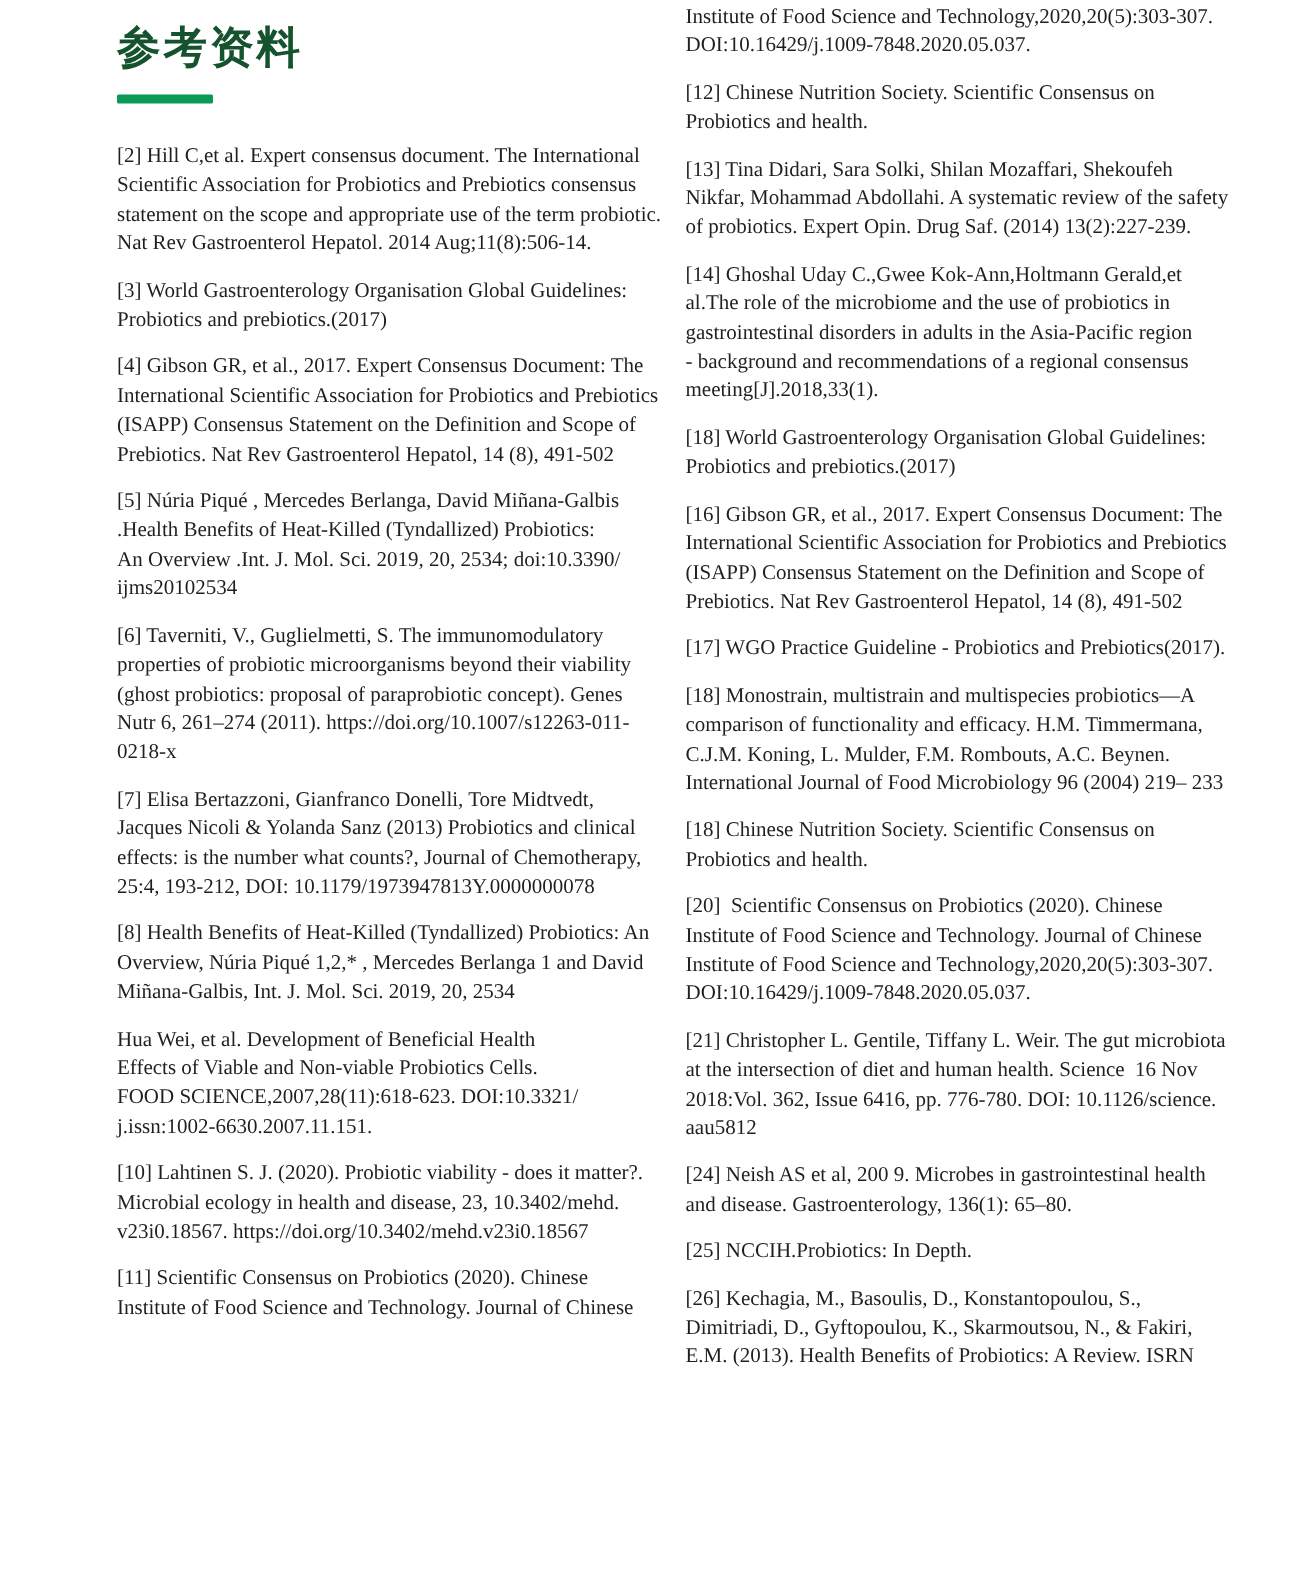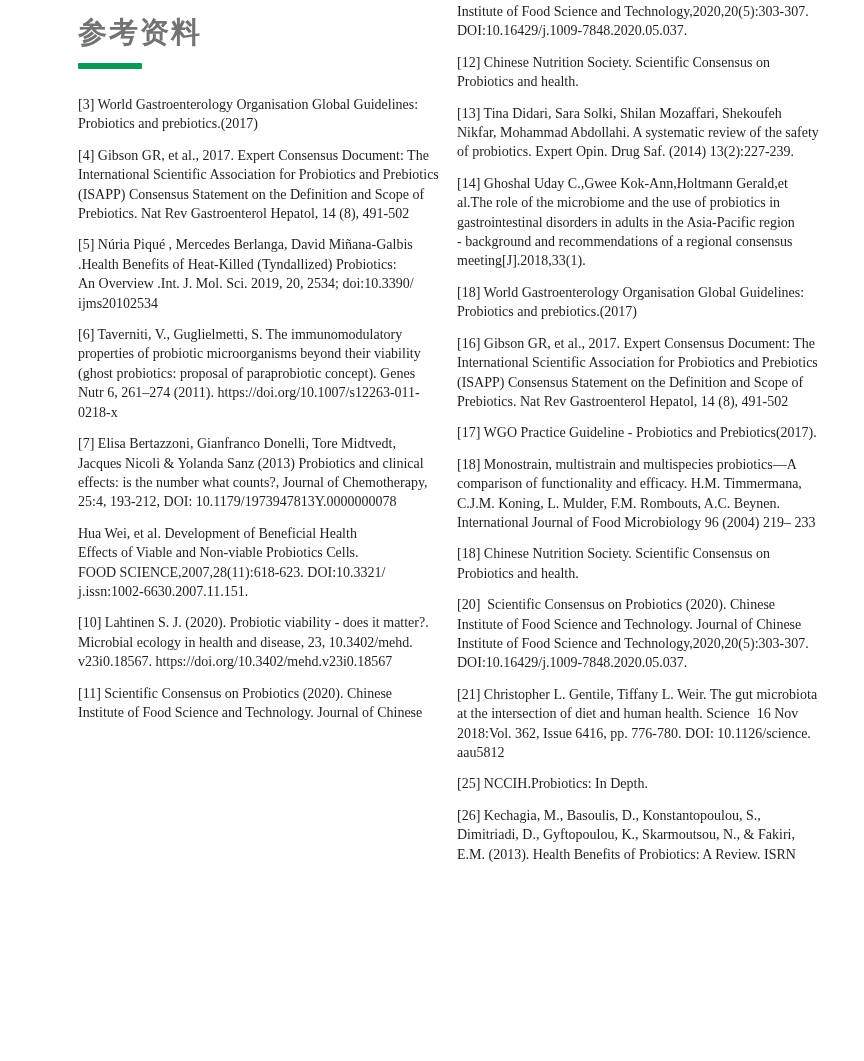--- a/index.html
+++ b/index.html
@@ -52,42 +52,49 @@
     line-height: 19.4px;
     white-space: pre-wrap;
     word-break: keep-all;
   }
 </style>
 </head>
 <body>
 
 <div class="page" style="color: rgb(31, 31, 31); background-color: rgb(255, 255, 255);">
   <div class="col-left">
-    <h1 class="doc-title" style="color: #737373; margin-top: 16px;">参考资料</h1>
+    <h1 class="doc-title" style="color: #14532d; margin-top: 16px;">参考资料</h1>
     <div class="title-divider" style="background-color: rgb(10, 154, 85);"></div>
     <div class="refs">
+        <p class="ref">[2] Hill C,et al. Expert consensus document. The International
+Scientific Association for Probiotics and Prebiotics consensus
+statement on the scope and appropriate use of the term probiotic.
+Nat Rev Gastroenterol Hepatol. 2014 Aug;11(8):506-14.</p>
         <p class="ref">[3] World Gastroenterology Organisation Global Guidelines:
 Probiotics and prebiotics.(2017)</p>
         <p class="ref">[4] Gibson GR, et al., 2017. Expert Consensus Document: The
 International Scientific Association for Probiotics and Prebiotics
 (ISAPP) Consensus Statement on the Definition and Scope of
 Prebiotics. Nat Rev Gastroenterol Hepatol, 14 (8), 491-502</p>
         <p class="ref">[5] Núria Piqué , Mercedes Berlanga, David Miñana-Galbis
 .Health Benefits of Heat-Killed (Tyndallized) Probiotics:
 An Overview .Int. J. Mol. Sci. 2019, 20, 2534; doi:10.3390/
 ijms20102534</p>
         <p class="ref">[6] Taverniti, V., Guglielmetti, S. The immunomodulatory
 properties of probiotic microorganisms beyond their viability
 (ghost probiotics: proposal of paraprobiotic concept). Genes
 Nutr 6, 261–274 (2011). https://doi.org/10.1007/s12263-011-
 0218-x</p>
         <p class="ref">[7] Elisa Bertazzoni, Gianfranco Donelli, Tore Midtvedt,
 Jacques Nicoli &amp; Yolanda Sanz (2013) Probiotics and clinical
 effects: is the number what counts?, Journal of Chemotherapy,
 25:4, 193-212, DOI: 10.1179/1973947813Y.0000000078</p>
+        <p class="ref">[8] Health Benefits of Heat-Killed (Tyndallized) Probiotics: An
+Overview, Núria Piqué 1,2,* , Mercedes Berlanga 1 and David
+Miñana-Galbis, Int. J. Mol. Sci. 2019, 20, 2534</p>
         <p class="ref">Hua Wei, et al. Development of Beneficial Health
 Effects of Viable and Non-viable Probiotics Cells.
 FOOD SCIENCE,2007,28(11):618-623. DOI:10.3321/
 j.issn:1002-6630.2007.11.151.</p>
         <p class="ref">[10] Lahtinen S. J. (2020). Probiotic viability - does it matter?.
 Microbial ecology in health and disease, 23, 10.3402/mehd.
 v23i0.18567. https://doi.org/10.3402/mehd.v23i0.18567</p>
         <p class="ref">[11] Scientific Consensus on Probiotics (2020). Chinese
 Institute of Food Science and Technology. Journal of Chinese</p>
       </div>
@@ -120,19 +127,21 @@
         <p class="ref">[18] Chinese Nutrition Society. Scientific Consensus on
 Probiotics and health.</p>
         <p class="ref">[20]  Scientific Consensus on Probiotics (2020). Chinese
 Institute of Food Science and Technology. Journal of Chinese
 Institute of Food Science and Technology,2020,20(5):303-307.
 DOI:10.16429/j.1009-7848.2020.05.037.</p>
         <p class="ref">[21] Christopher L. Gentile, Tiffany L. Weir. The gut microbiota
 at the intersection of diet and human health. Science  16 Nov
 2018:Vol. 362, Issue 6416, pp. 776-780. DOI: 10.1126/science.
 aau5812</p>
+        <p class="ref">[24] Neish AS et al, 200 9. Microbes in gastrointestinal health
+and disease. Gastroenterology, 136(1): 65–80.</p>
         <p class="ref">[25] NCCIH.Probiotics: In Depth.</p>
         <p class="ref">[26] Kechagia, M., Basoulis, D., Konstantopoulou, S.,
 Dimitriadi, D., Gyftopoulou, K., Skarmoutsou, N., &amp; Fakiri,
 E.M. (2013). Health Benefits of Probiotics: A Review. ISRN</p>
       </div>
   </div>
 </div>
 
 </body></html>

